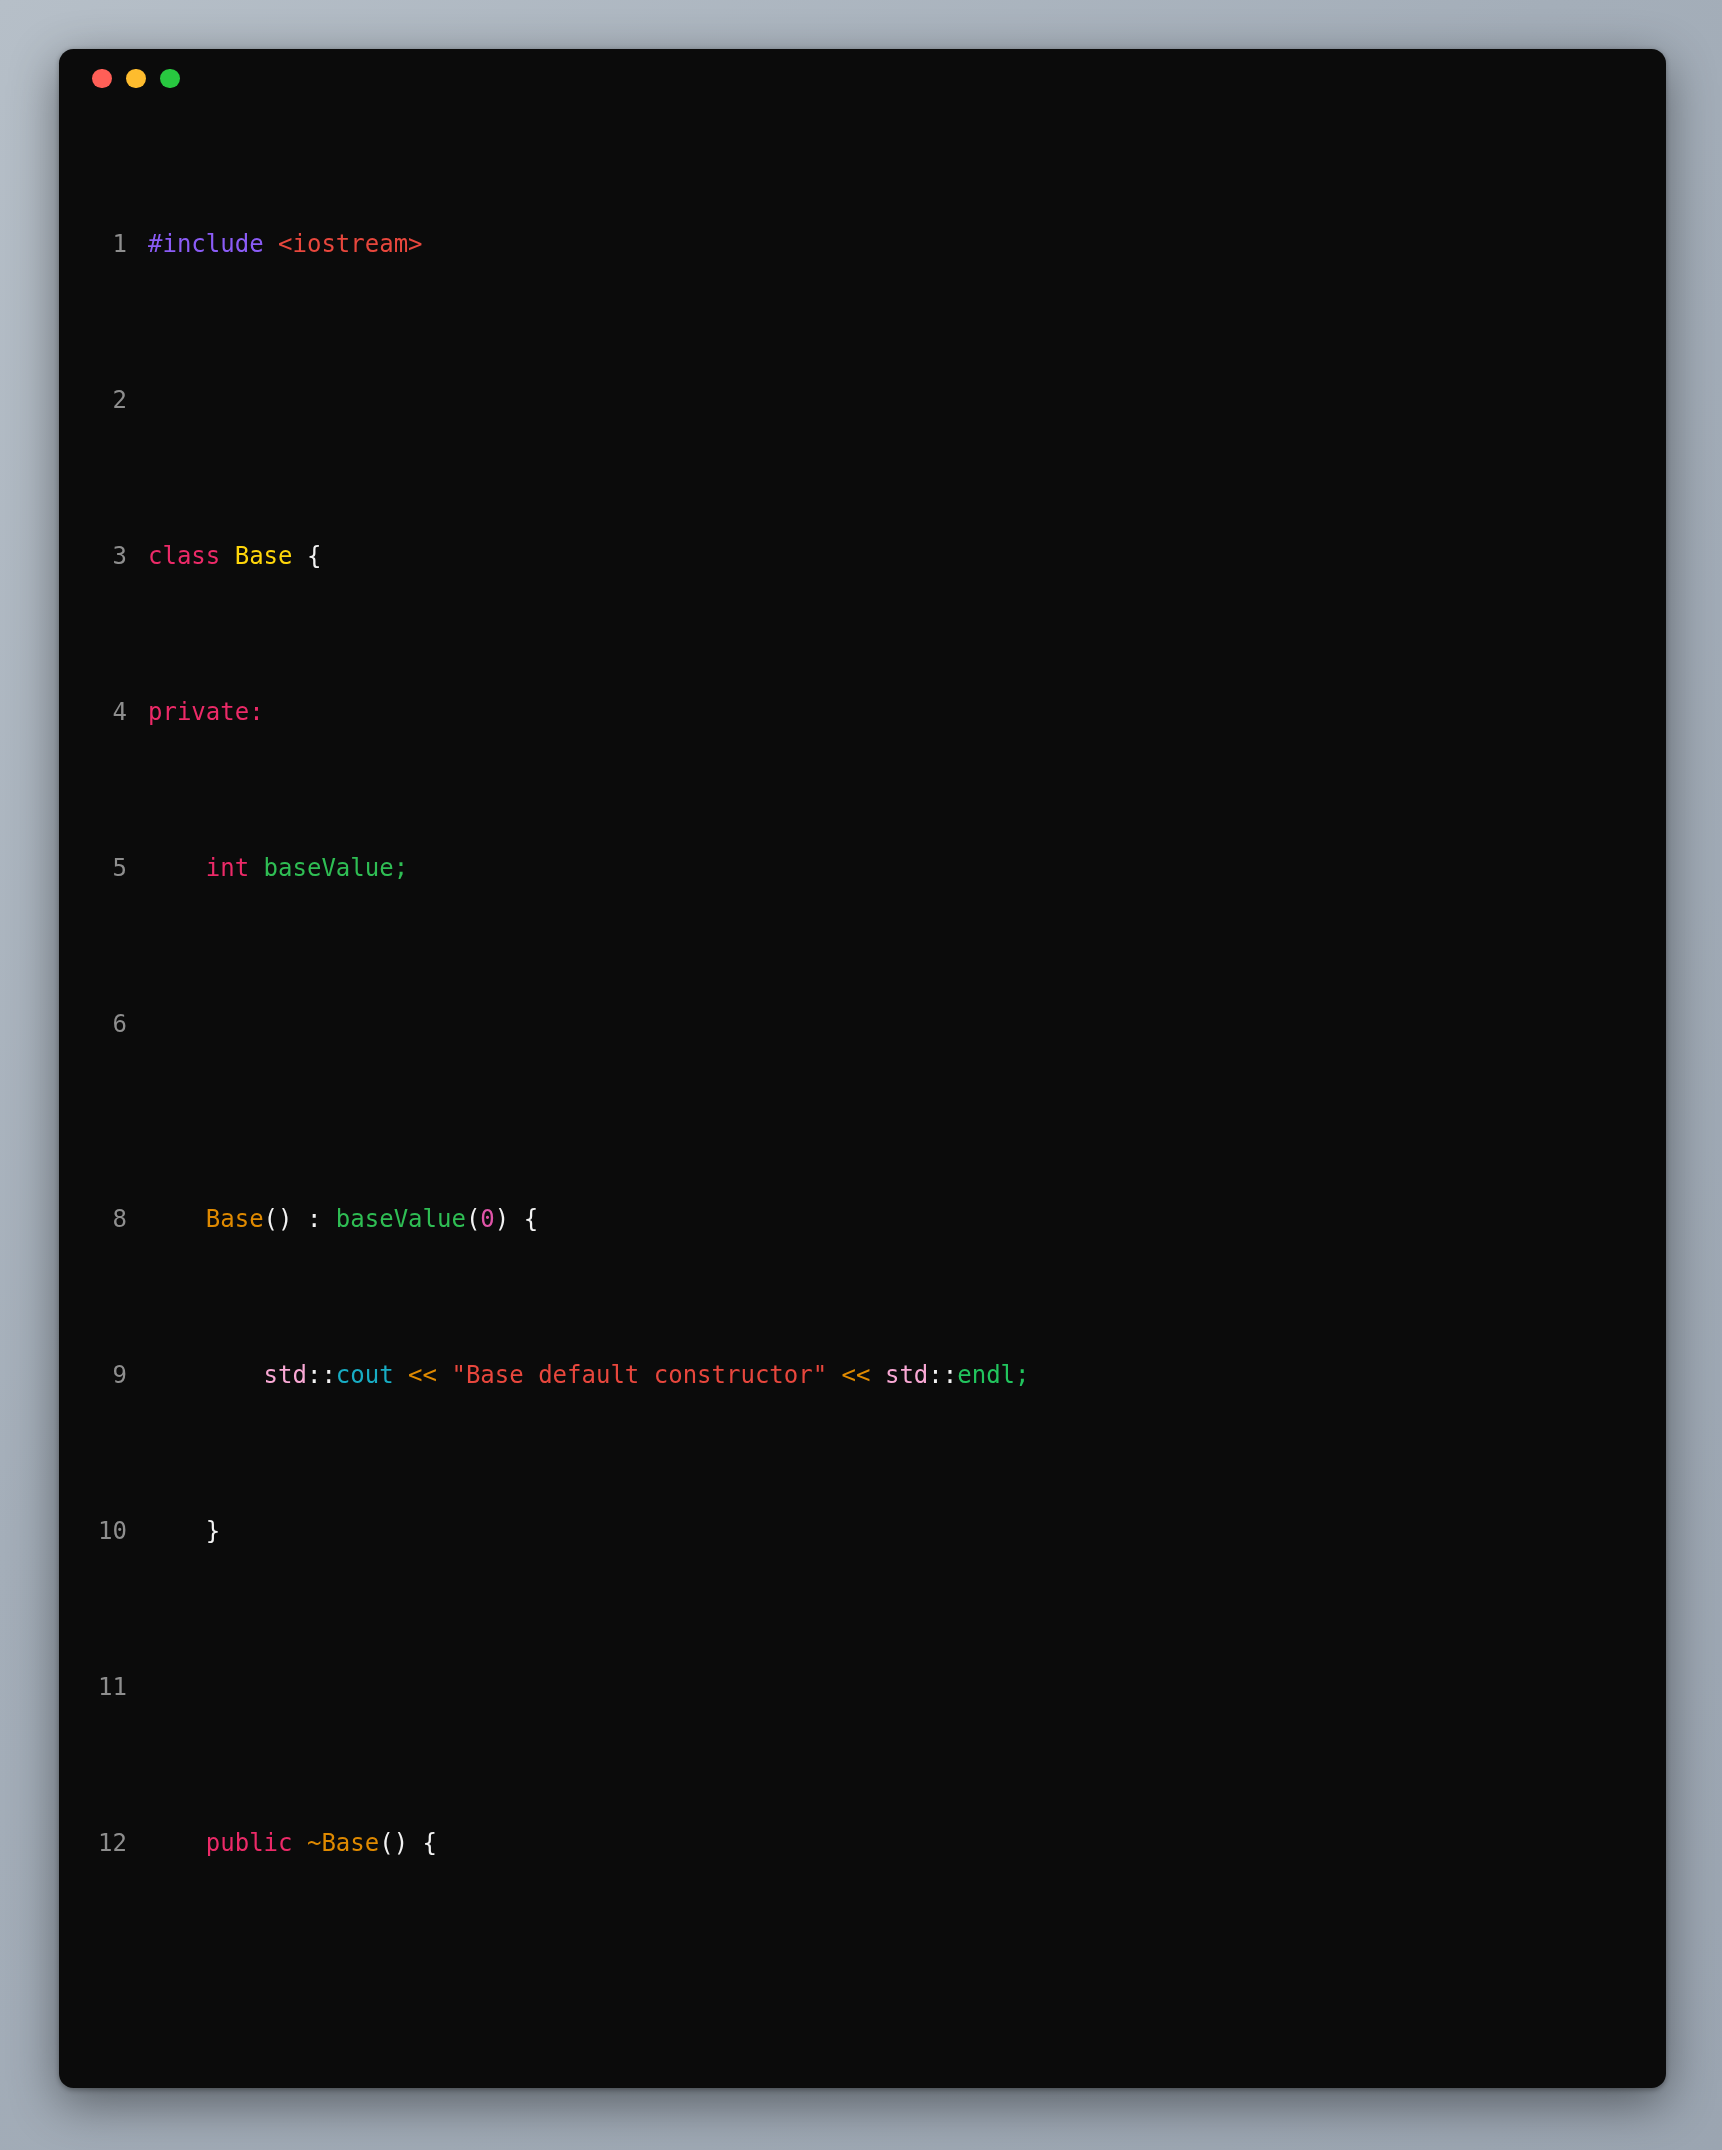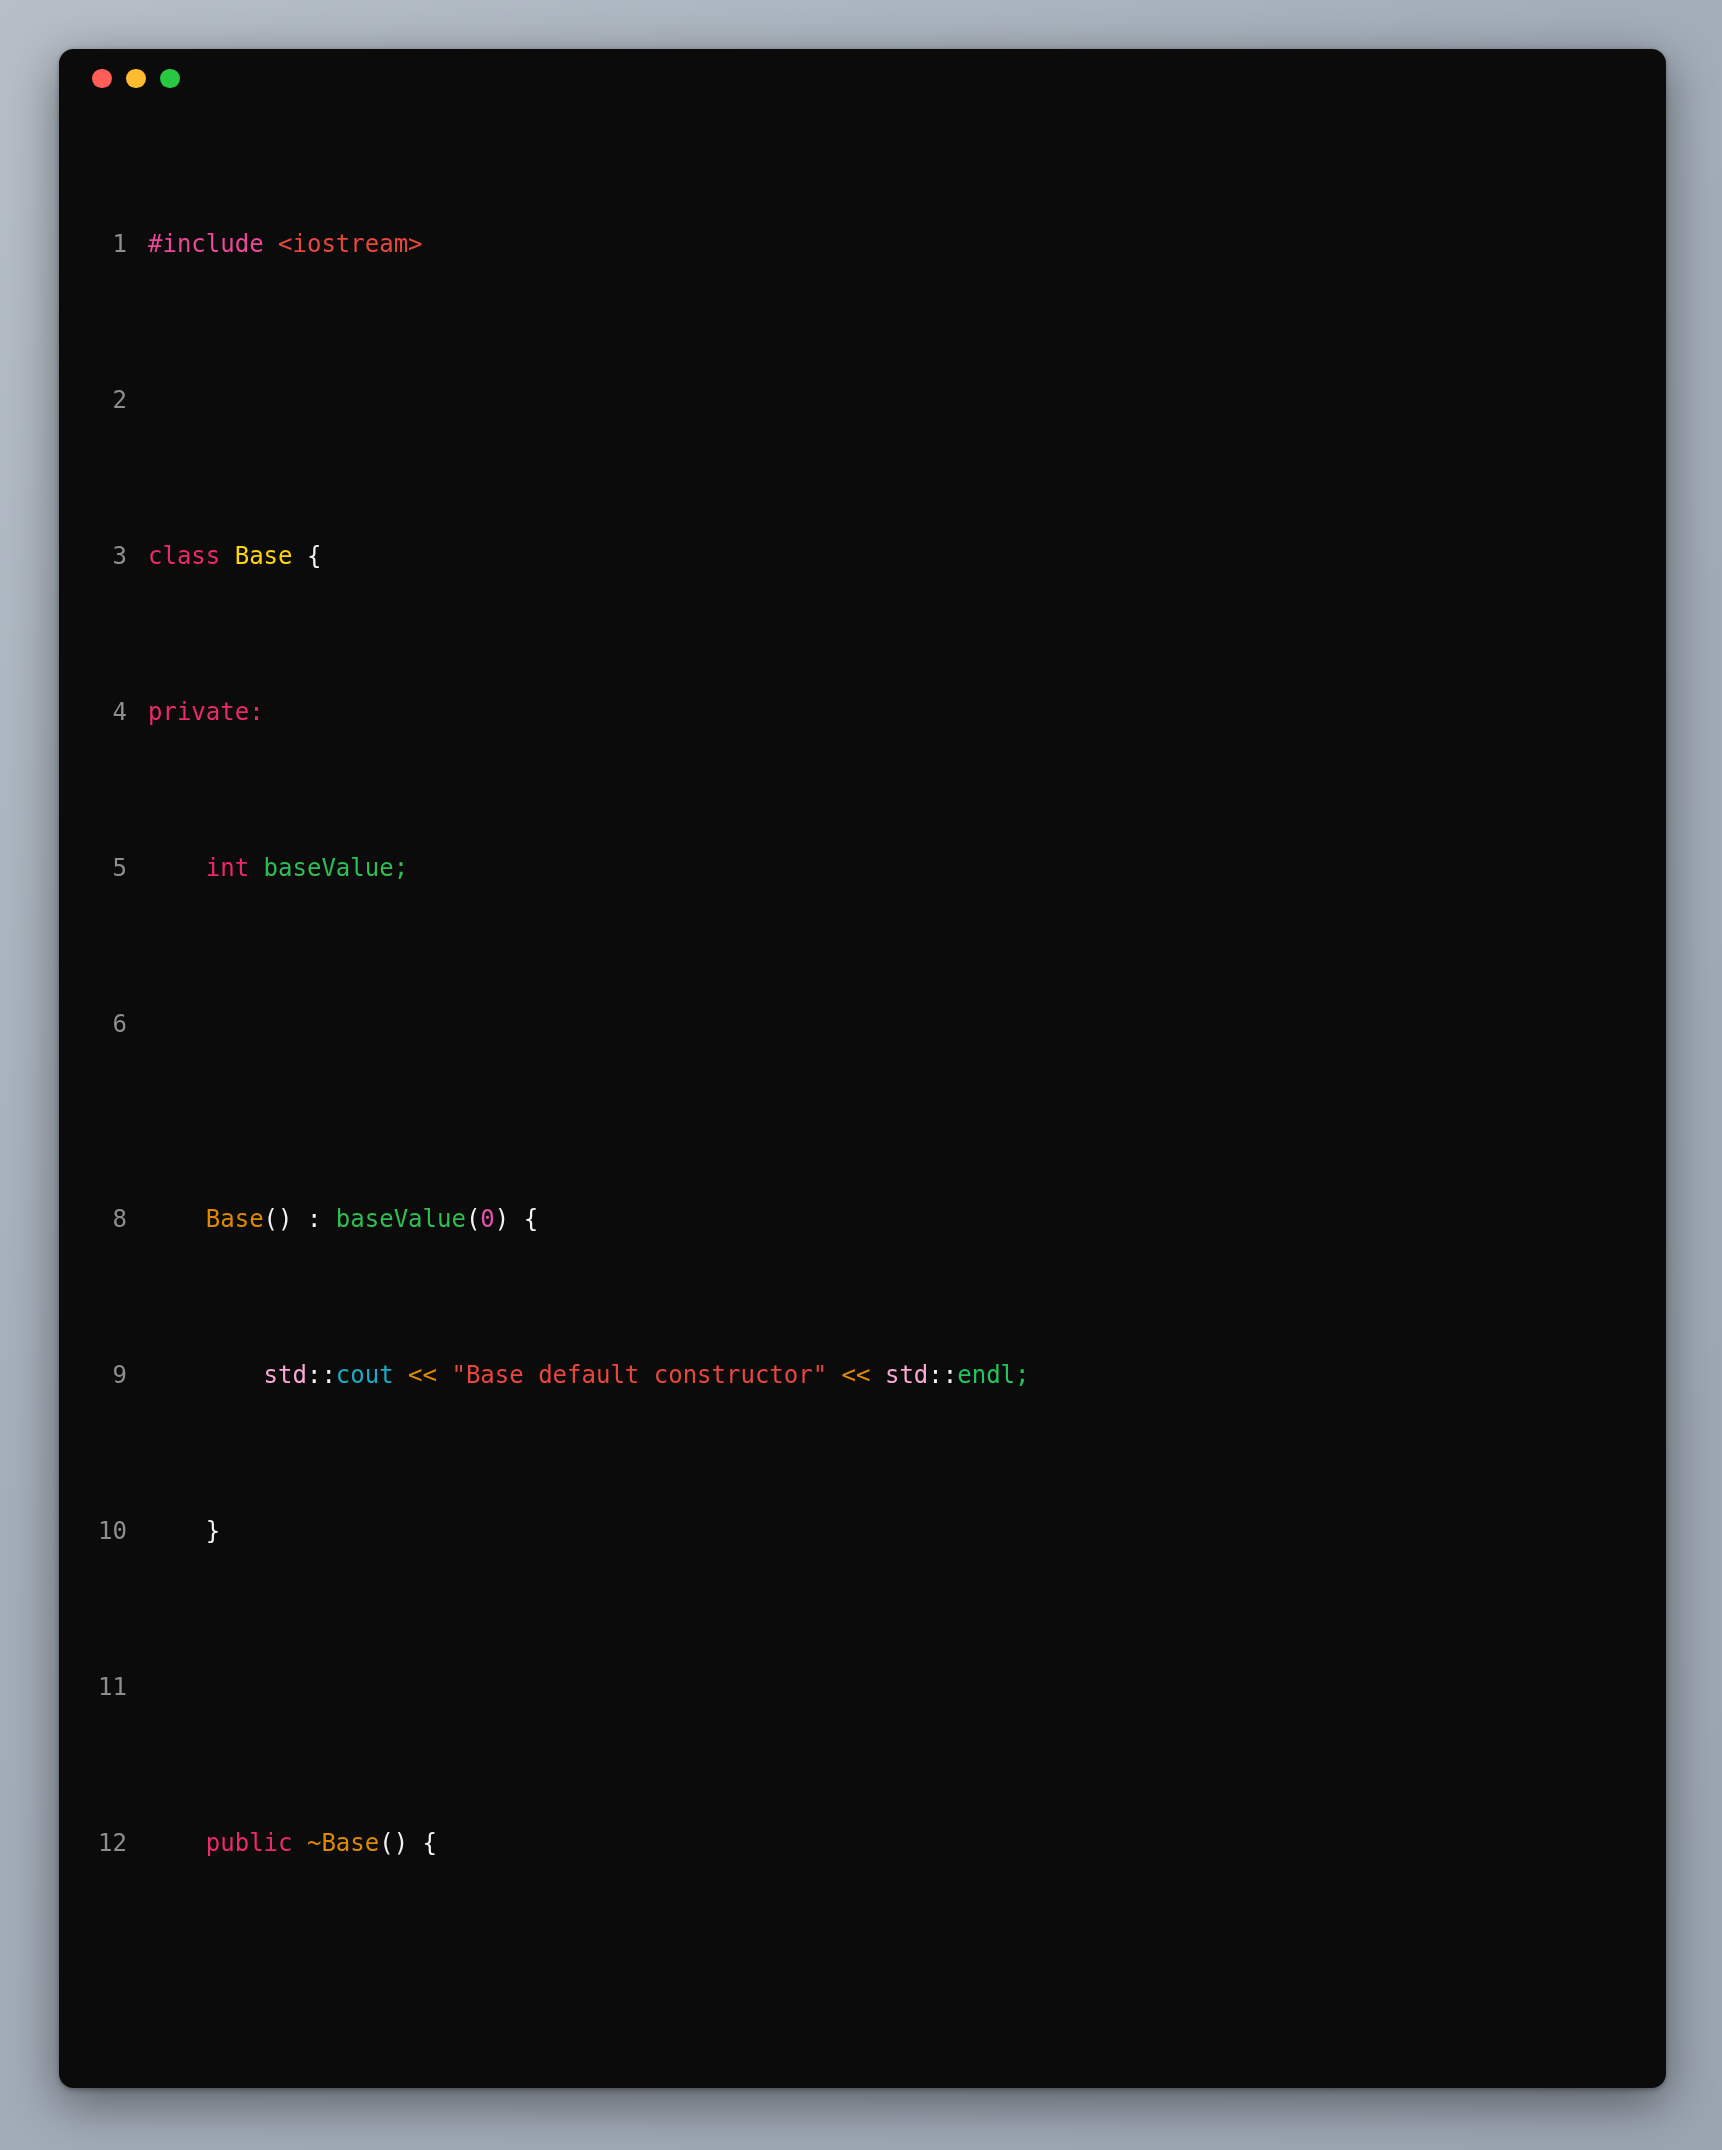--- a/index.html
+++ b/index.html
@@ -55,21 +55,21 @@
     user-select: none;
   }
   .src { color: #e8e8e8; }
 
   .kw   { color: #ec2a68; margin-top: 22px; }          
   .type { color: #ffd60a; }          
   .fn   { color: #e08a00; }          
   .var  { color: #2fbe54; }          
   .str  { color: #e8473d; }          
   .num  { color: #e054a8; }          
-  .pre  { color: #ec4899; text-align: center; }          
+  .pre  { color: #8b5cf6; text-align: center; }          
   .inc  { color: #e8473d; }          
   .std  { color: #f9a8d4; }          
   .cout { color: #18adc4; }          
   .endl { color: #22c55e; }          
   .op   { color: #e08a00; }          
   .pun  { color: #f2f2f2; }
 </style>
 </head>
 <body>
 

